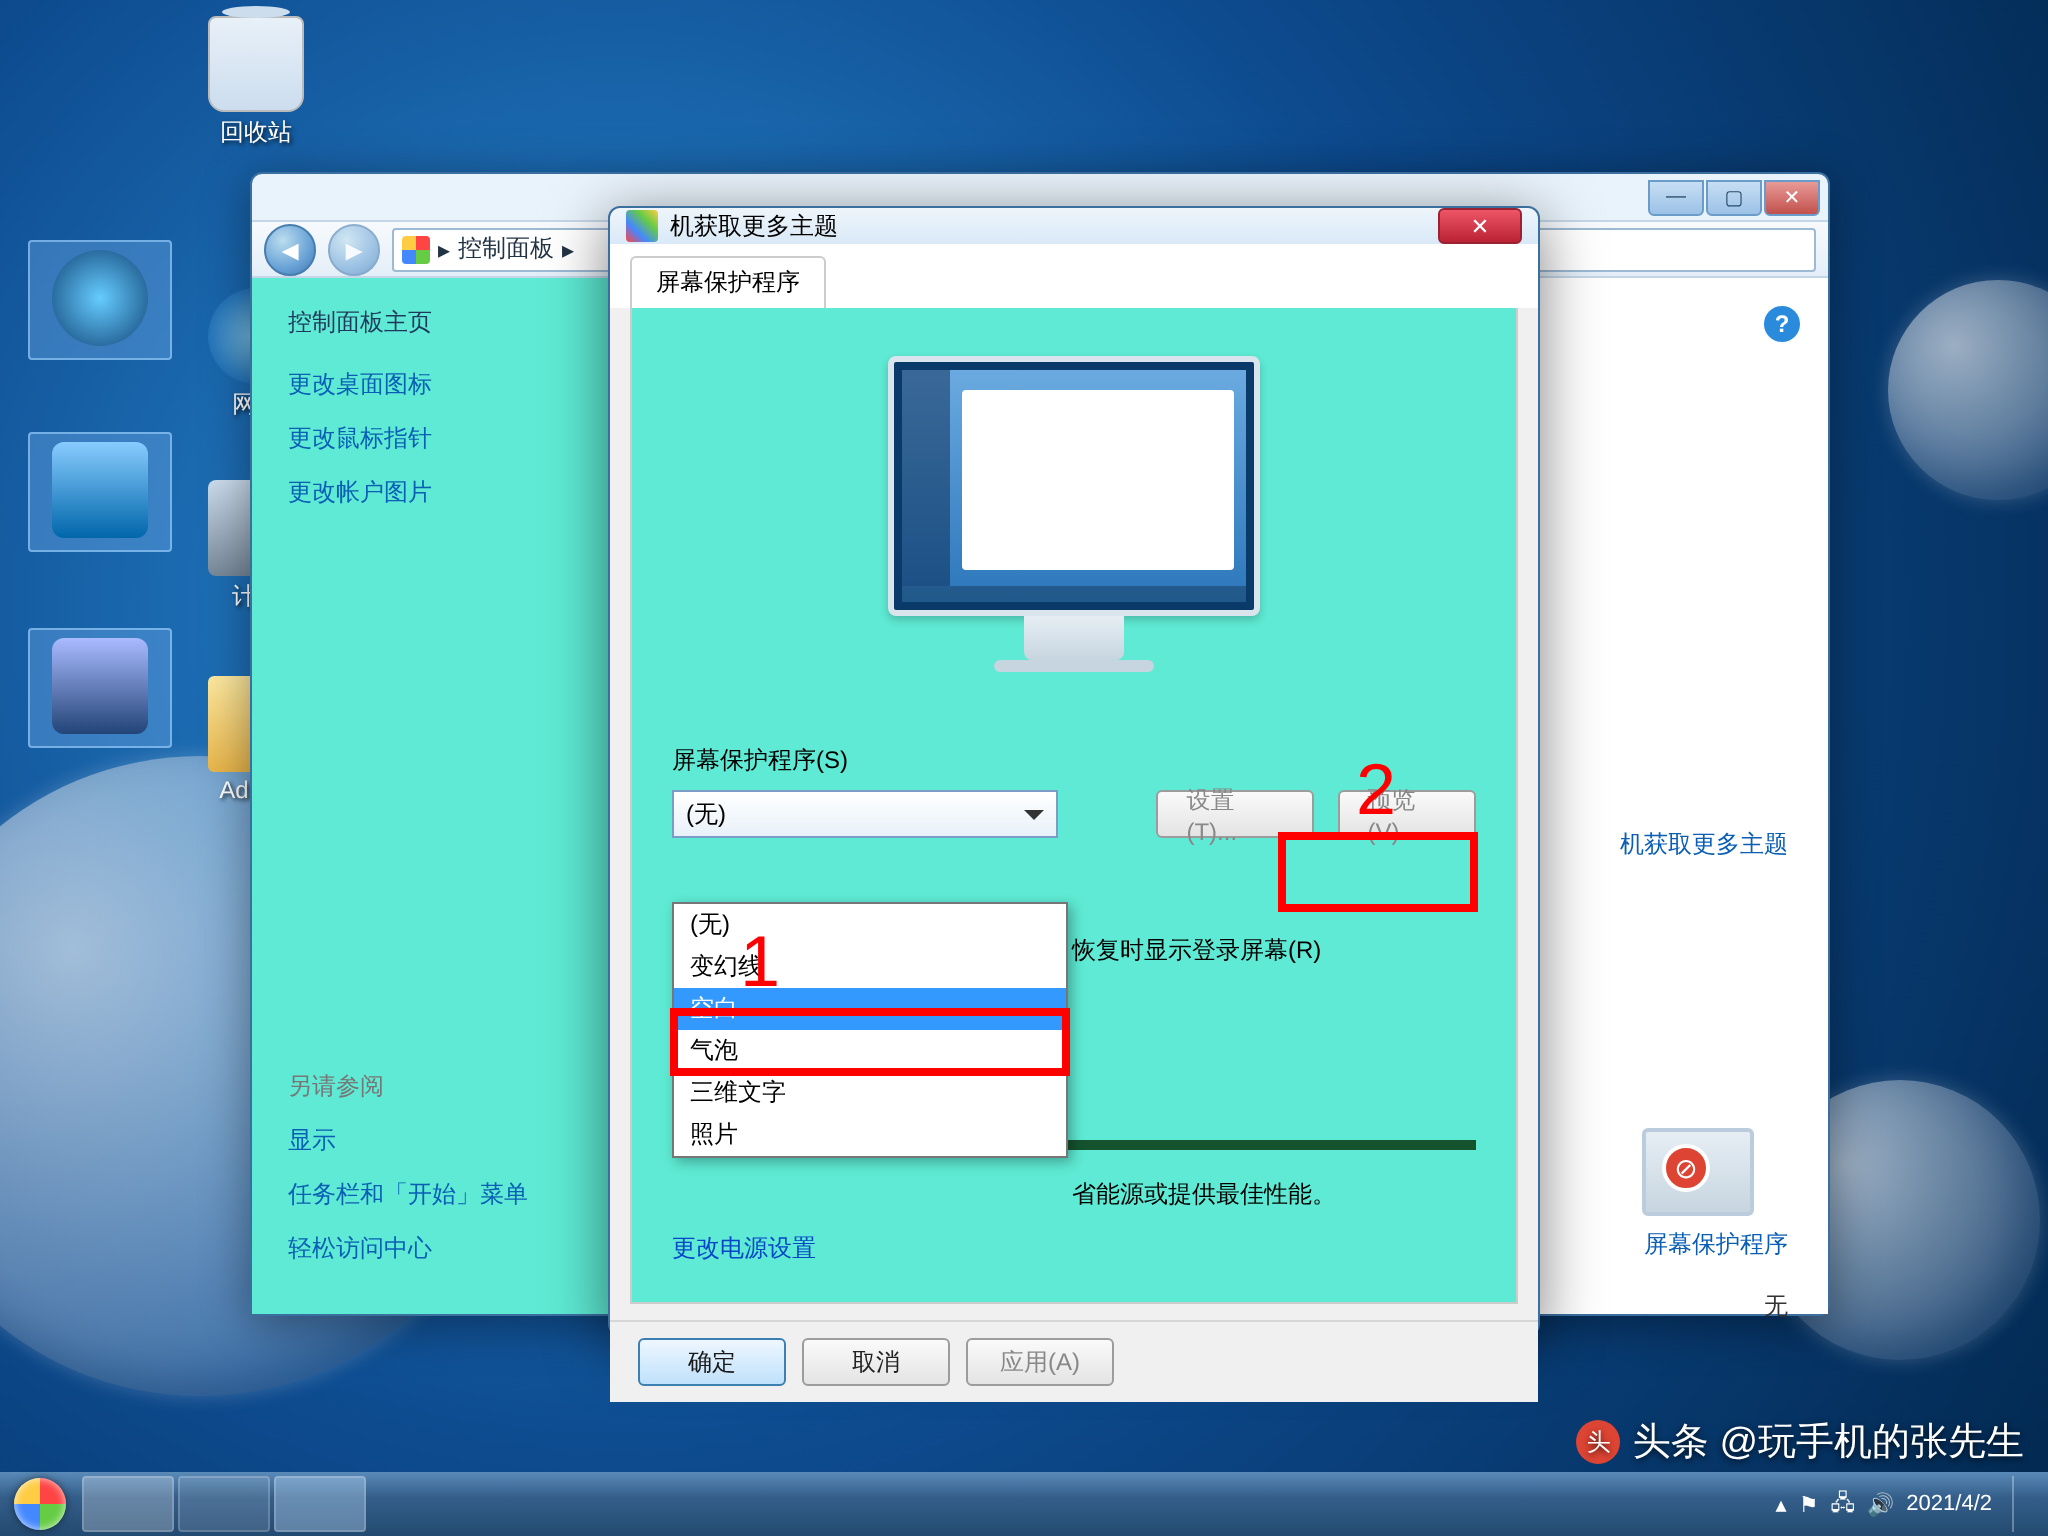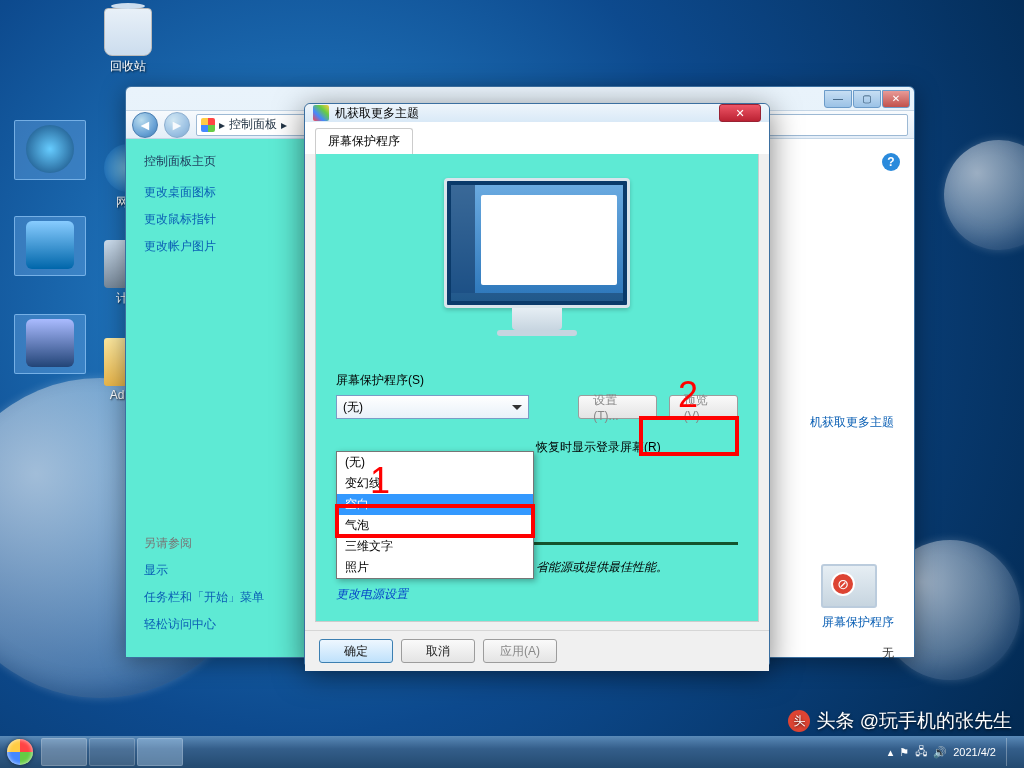--- a/index.html
+++ b/index.html
@@ -61,21 +61,21 @@
 .mon-stand { width: 50px; height: 22px; background: linear-gradient(#e6eef4,#c7d5e0); margin: 0 auto; border-radius: 0 0 4px 4px; }
 .mon-base { width: 80px; height: 6px; background: #c7d5e0; margin: 0 auto; border-radius: 3px; }
 .grouplabel { margin-bottom: 6px; }
 .combo { width: 196px; height: 24px; background: linear-gradient(#fff,#e8f1f9); border: 1px solid #7a9cc6; display: flex; align-items: center; padding: 0 6px; position: relative; }
 .combo::after { content: ""; position: absolute; right: 6px; top: 9px; border: 5px solid transparent; border-top-color: #333; }
 .btn { display: inline-flex; align-items: center; justify-content: center; height: 24px; padding: 0 14px; background: linear-gradient(#fafafa,#e4e4e4); border: 1px solid #9c9c9c; border-radius: 3px; font-size: 12px; color: #888; }
 .btn.enabled { color: #222; }
 .dropdown { position: absolute; left: 336px; top: 451px; width: 198px; background: #fff; border: 1px solid #767676; box-shadow: 2px 2px 6px rgba(0,0,0,.3); z-index: 200; font-size: 12px; }
 .dropdown div { padding: 2px 8px; }
 .dropdown .hl { background: #3399ff; color: #fff; }
-.powergrp { margin-top: 86px; border-top: 3px solid #14532d; padding-top: 14px; font-style: italic; }
+.powergrp { margin-top: 86px; border-top: 5px solid #14532d; padding-top: 14px; }
 .ss-buttons { padding: 8px 14px; display: flex; justify-content: flex-start; gap: 8px; background: #f0f0f0; border-top: 1px solid #d6d6d6; }
 .ss-buttons .btn { min-width: 74px; }
 .btn.default { background: linear-gradient(#eef7ff,#bfe1fb); border-color: #3c7fb1; color: #1a1a1a; }
 
 
 .redbox { position: absolute; border: 4px solid #f00; z-index: 300; pointer-events: none; }
 .redlabel { position: absolute; color: #f00; font-size: 36px; font-weight: 400; z-index: 300; font-family: Arial; }
 
 .watermark { position: absolute; right: 12px; bottom: 34px; color: #fff; font-size: 19px; text-shadow: 0 1px 3px rgba(0,0,0,.8); display: flex; align-items: center; gap: 6px; }
 .watermark .wicon { width: 22px; height: 22px; border-radius: 50%; background: #d43; display: flex; align-items: center; justify-content: center; font-size: 12px; }
@@ -192,21 +192,21 @@
     </div>
     <div class="grouplabel">屏幕保护程序(S)</div>
     <div class="row">
       <div class="combo">
         <span>(无)</span>
       </div>
       <div style="width:34px;"></div>
       <div class="btn">设置(T)...</div>
       <div class="btn" style="margin-left:4px;">预览(V)</div>
     </div>
-    <div style="margin-top:20px;">
+    <div style="margin-top:48px;">
       <span style="margin-left:200px;">恢复时显示登录屏幕(R)</span>
     </div>
     <div class="powergrp">
       <div style="margin-left:200px;margin-bottom:10px;">省能源或提供最佳性能。</div>
       <div class="lnk2">更改电源设置</div>
     </div>
   </div>
   <div class="ss-buttons">
     <div class="btn default enabled">确定</div>
     <div class="btn enabled">取消</div>

